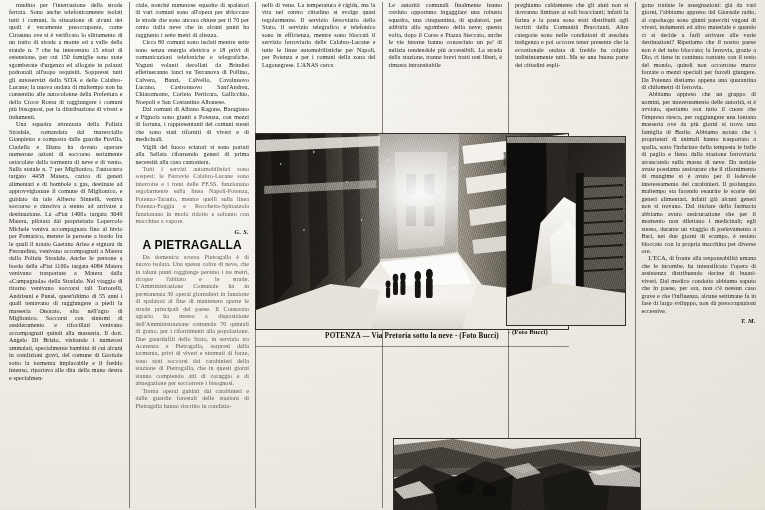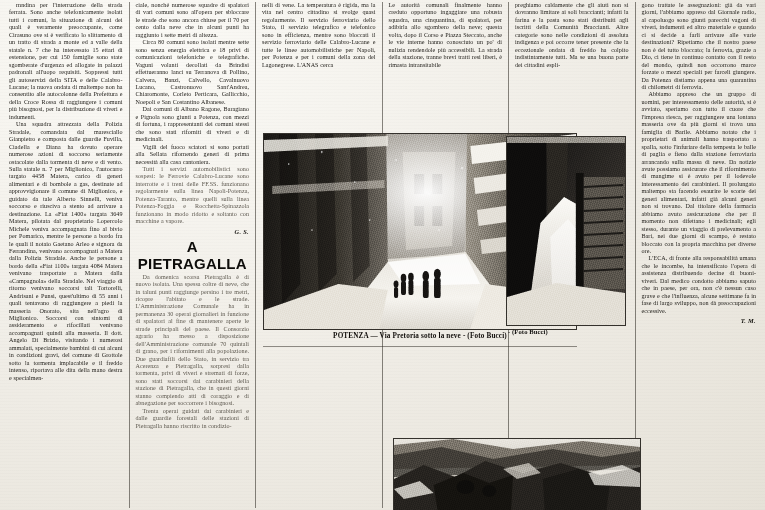--- a/index.html
+++ b/index.html
@@ -53,21 +53,21 @@
   .p.faded{color:#4b463d;opacity:.88;}
 
   .byline{
     font-size:6.4px;line-height:9px;text-align:right;
     font-style:italic;font-weight:700;margin:1px 0 1px 0;
     letter-spacing:.3px;color:#15130f;
   }
   .headline{
     font-family:"Liberation Sans", sans-serif;
     font-weight:700;
-    font-size:15px;
+    font-size:12px;
     letter-spacing:.2px;
     text-align:center;
     margin:2px 0 2px 0;
     color:#0d0c0a;
   }
 
   
   .photo{
     position:relative;
     border:1px solid rgba(30,28,24,.6);
@@ -144,21 +144,21 @@
 
     <div class="col">
       <p class="p noind">gono trattate le assegnazioni: già da vari giorni, l'abbiamo appreso dal Giornale radio, al capoluogo sono giunti parecchi vagoni di viveri, indumenti ed altro materiale e quando ci si decide a farli arrivare alle varie destinazioni? Ripetiamo che il nostro paese non è del tutto bloccato; la ferrovia, grazie a Dio, ci tiene in continuo contatto con il resto del mondo, quindi non occorrono marce forzate o mezzi speciali per farceli giungere. Da Potenza distiamo appena una quarantina di chilometri di ferrovia.</p>
       <p class="p">Abbiamo appreso che un gruppo di uomini, per interessamento delle autorità, si è avviato, speriamo con tutto il cuore che l'impresa riesca, per raggiungere una lontana masseria ove da più giorni si trova una famiglia di Barile. Abbiamo notato che i proprietari di animali hanno trasportato a spalla, sotto l'infuriare della tempesta le balle di paglia e fieno dalla stazione ferroviaria arrancando sulla massa di neve. Da notizie avute possiamo assicurare che il rifornimento di mangime si è avuto per il lodevole interessamento dei carabinieri. Il prolungato maltempo sta facendo esaurire le scorte dei generi alimentari, infatti già alcuni generi non si trovano. Dal titolare della farmacia abbiamo avuto assicurazione che per il momento non difettano i medicinali; egli stesso, durante un viaggio di prelevamento a Bari, nei due giorni di scampo, è restato bloccato con la propria macchina per diverse ore.</p>
       <p class="p">L'ECA, di fronte alla responsabilità umana che le incombe, ha intensificato l'opera di assistenza distribuendo decine di buoni-viveri. Dal medico condotto abbiamo saputo che in paese, per ora, non c'è nessun caso grave e che l'influenza, alcune settimane fa in fase di largo sviluppo, non dà preoccupazioni eccessive.</p>
       <div class="byline">T. M.</div>
     </div>
 
   </div>
 
-  <div class="overlay" style="left:255px;top:133px;width:314px;margin-left:8px;">
+  <div class="overlay" style="left:255px;top:133px;width:314px;">
     <div class="photo" style="height:195px">
       <svg viewBox="0 0 378 195" preserveAspectRatio="none" style="position:absolute;inset:0;width:100%;height:100%">
         <defs>
           <linearGradient id="skyg" x1="0" y1="0" x2="0" y2="1">
             <stop offset="0%" stop-color="#f2f0ea"></stop>
               <stop offset="55%" stop-color="#d8d4cb"></stop>
               <stop offset="100%" stop-color="#b9b4aa"></stop>
           </linearGradient>
           <linearGradient id="leftwall" x1="0" y1="0" x2="1" y2="0">
             <stop offset="0%" stop-color="#1b1916"></stop>

